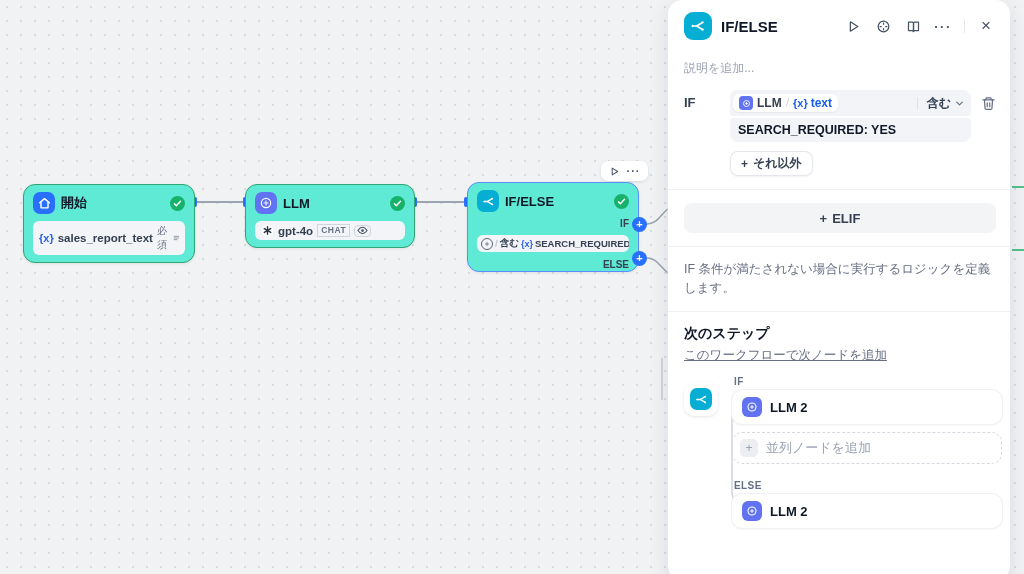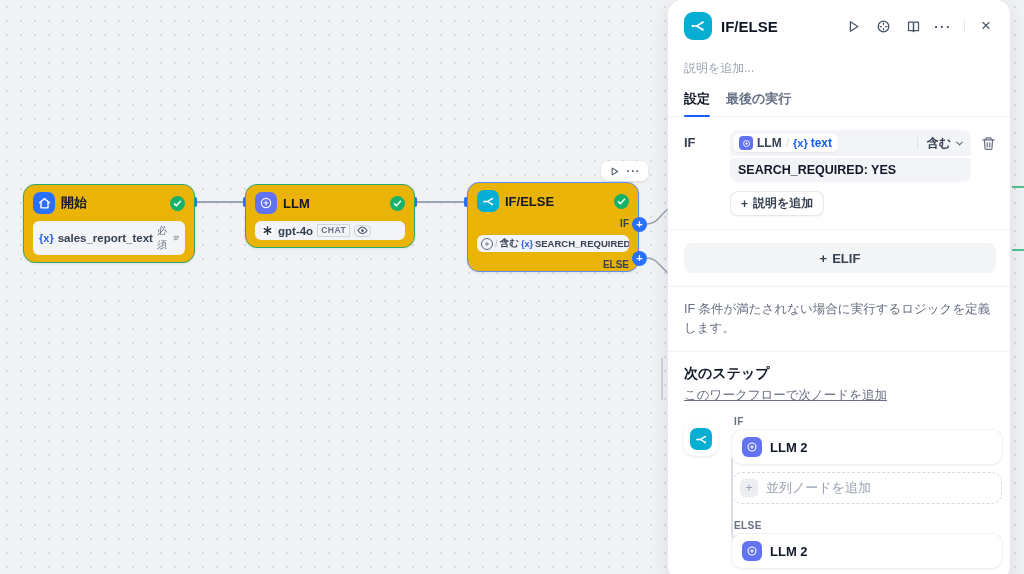--- a/index.html
+++ b/index.html
@@ -7,21 +7,21 @@
   body {
     font-family:"Liberation Sans","DejaVu Sans",sans-serif;
     position:relative;
     background-color:#f1f2f4;
     background-image:radial-gradient(circle,#d8dade 1px,transparent 1.3px);
     background-size:14px 14px;
     color:#101828;
   }
   
   .node {
-    position:absolute; background:#eab308; border-radius:12px;
+    position:absolute; background:#5eead4; border-radius:12px;
     box-shadow:0 1px 3px rgba(16,24,40,.08); padding:7px 9px;
   }
   .node.succ { border:1.5px solid #2ea671; }
   .node.sel  { border:1.5px solid #5c8dff; }
   .node-head { display:flex; align-items:center; gap:6px; }
   .node-icon { width:22px; height:22px; border-radius:7px; display:flex; align-items:center; justify-content:center; flex:none; }
   .node-title { font-size:13px; font-weight:700; color:#101828; flex:1; white-space:nowrap; }
   .check { width:15px; height:15px; border-radius:50%; background:#17b26a; display:flex; align-items:center; justify-content:center; flex:none; }
   .pill {
     margin-top:7px; background:#f2f4f7; border-radius:6px; padding:3px 6px;
@@ -266,24 +266,20 @@
       </div>
       <div class="vdiv"></div>
       <div class="abtn">
         <span style="font-size:17px; color:#475467;">×</span>
       </div>
     </div>
   </div>
 
   <div class="p-desc">説明を追加...</div>
 
-  <div class="tabs">
-    <div class="tab active">設定</div>
-    <div class="tab">最後の実行</div>
-  </div>
 
   <div class="p-body">
 
     <div class="if-block">
       <div class="if-label">IF</div>
       <div class="cond-wrap">
         <div class="cond-row1">
           <div class="varpill">
             <span style="width:14px;height:14px;border-radius:4px;background:#6172f3;display:inline-flex;align-items:center;justify-content:center;">
               <svg width="9" height="9" viewBox="0 0 24 24" fill="none" stroke="#fff" stroke-width="2.4">
@@ -302,21 +298,21 @@
             <div class="opdiv"></div>
             <span class="opname">含む</span>
             <svg width="11" height="11" viewBox="0 0 24 24" fill="none" stroke="#667085" stroke-width="2.6" stroke-linecap="round" stroke-linejoin="round">
                 <path d="M6 9l6 6 6-6"></path>
               </svg>
           </div>
         </div>
         <div class="cond-row2">SEARCH_REQUIRED: YES</div>
         <div class="addcond">
           <span>+</span>
-          <span>説明を追加</span>
+          <span>それ以外</span>
         </div>
       </div>
       <div class="trash">
         <svg width="15" height="15" viewBox="0 0 24 24" fill="none" stroke="#667085" stroke-width="2" stroke-linecap="round" stroke-linejoin="round">
             <path d="M3 6h18"></path>
             <path d="M8 6V4a1 1 0 0 1 1-1h6a1 1 0 0 1 1 1v2"></path>
             <path d="M5.5 6l1 14a1.5 1.5 0 0 0 1.5 1.3h8a1.5 1.5 0 0 0 1.5-1.3l1-14"></path>
             <path d="M10 11v6M14 11v6"></path>
           </svg>
       </div>

